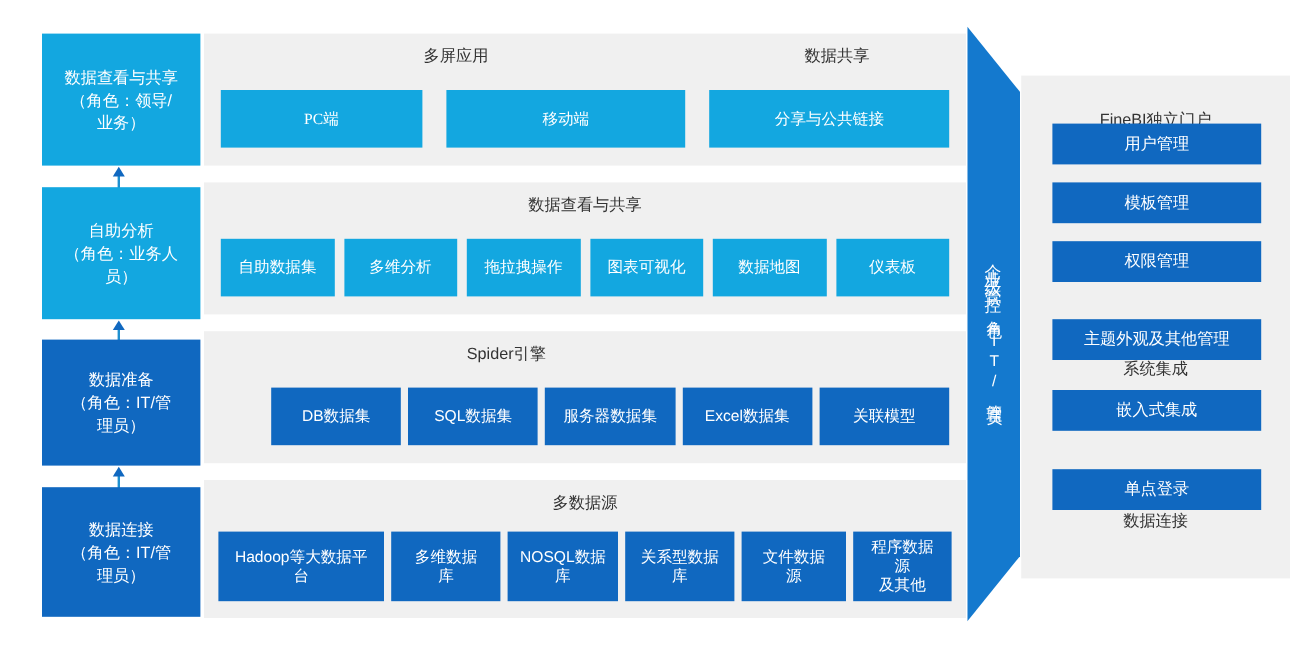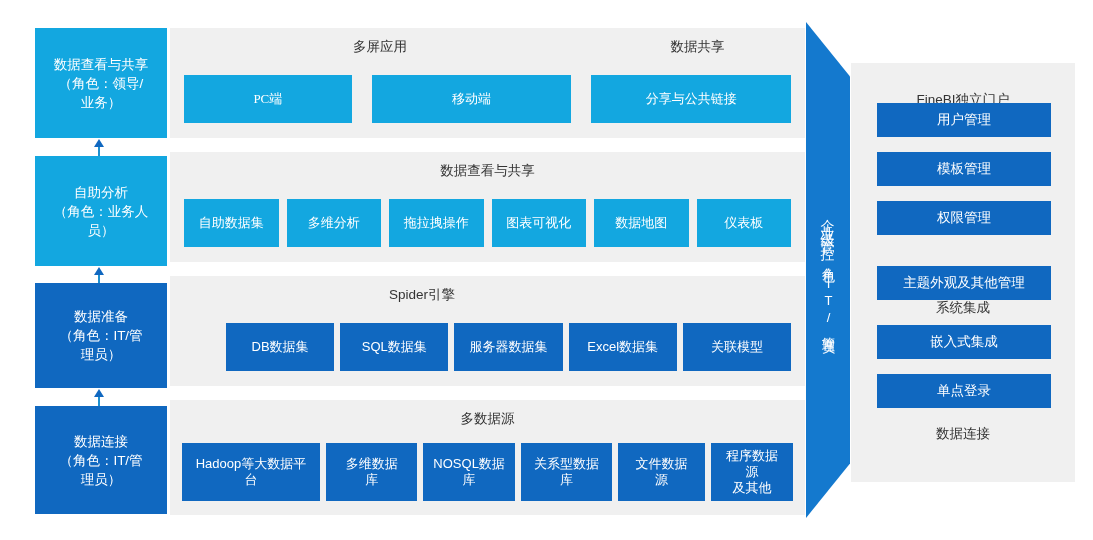--- a/index.html
+++ b/index.html
@@ -268,20 +268,20 @@
     </div>
     <div class="portal-btn" style="top:203px;">
       <span>主题外观及其他管理</span>
     </div>
 
     <div class="portal-label" style="top:236px;">系统集成</div>
 
     <div class="portal-btn" style="top:262px;">
       <span>嵌入式集成</span>
     </div>
-    <div class="portal-btn" style="top:311px;justify-content:center;">
+    <div class="portal-btn" style="top:328px;justify-content:center;">
       <span>单点登录</span>
     </div>
 
     <div class="portal-label" style="top:362px;">数据连接</div>
   </div>
 
 </div>
 
 </body></html>

